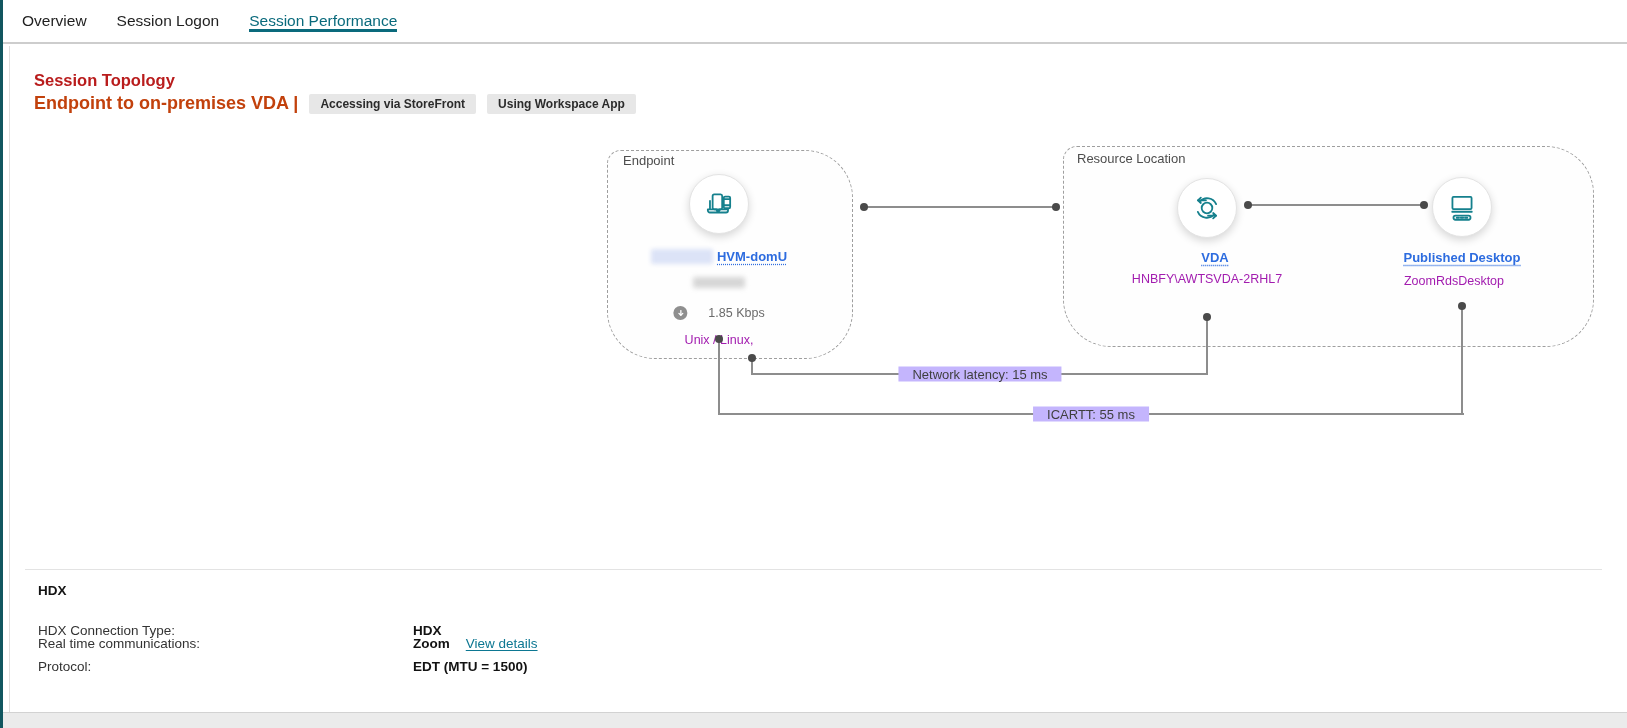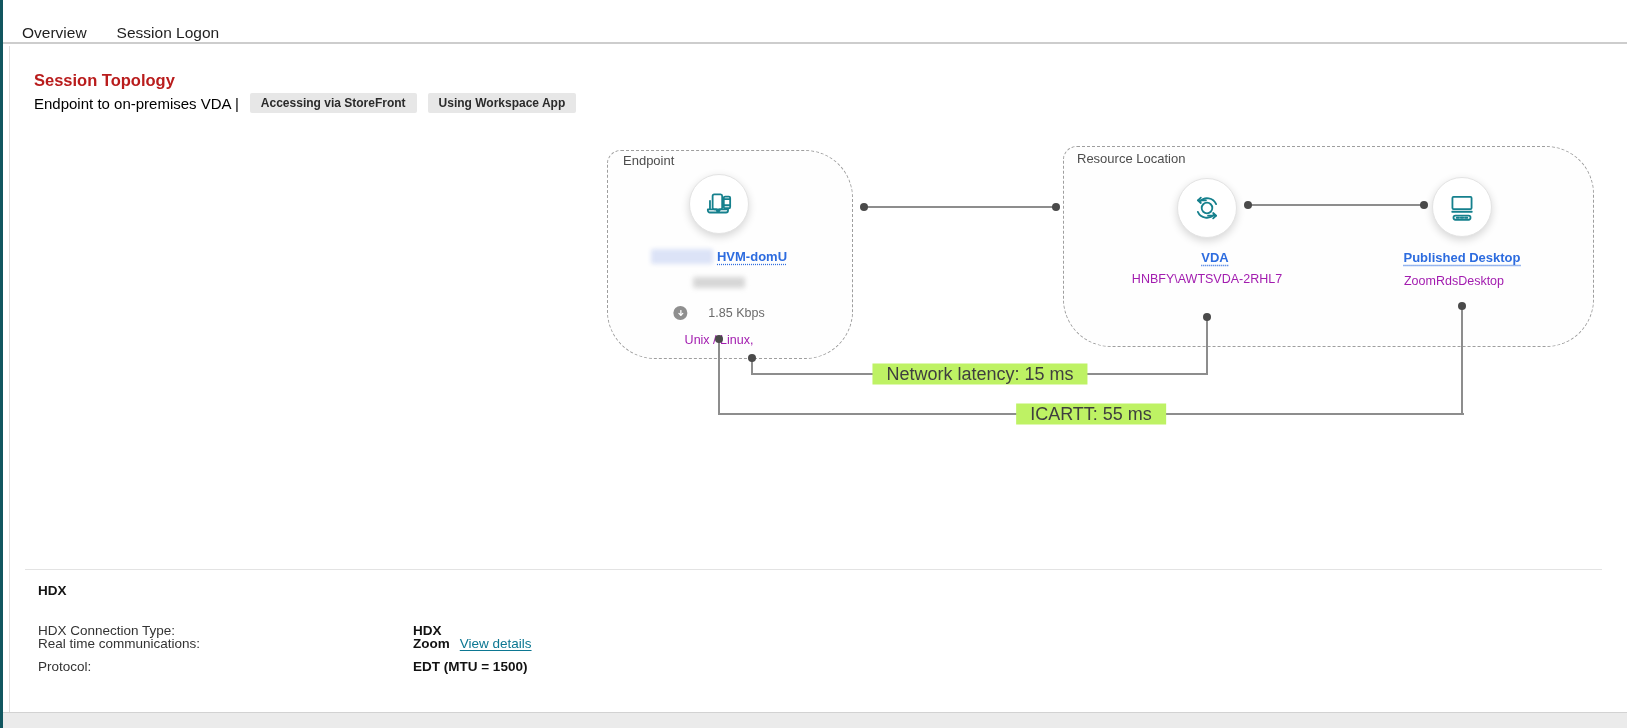--- a/index.html
+++ b/index.html
@@ -6,38 +6,38 @@
   body{
     width:1627px;height:728px;position:relative;overflow:hidden;
     background:#ffffff;
     font-family:"Liberation Sans", sans-serif;
     -webkit-font-smoothing:antialiased;
   }
   
   .accent-strip{position:absolute;left:0;top:0;width:3px;height:728px;background:#11565f;z-index:30;}
   .tabbar{
     position:absolute;left:0;top:0;width:1627px;height:44px;background:#fff;
-    border-bottom:2px solid #cdcdcd;display:flex;align-items:flex-end;
+    border-bottom:2px solid #cdcdcd;display:flex;align-items:center;
     padding-left:22px;box-sizing:border-box;z-index:20;
   }
   .tab{
     position:relative;display:flex;align-items:center;margin-right:30px;
     font-size:15.5px;color:#1f1f1f;cursor:pointer;white-space:nowrap;
   }
   .tab.active{color:#0a6a7c;font-weight:500;}
   .tab.active::after{
     content:"";position:absolute;left:0;right:0;bottom:-2px;height:3px;background:#0a6a7c;
   }
   .card-left-border{position:absolute;left:9px;top:46px;width:1px;height:666px;background:#dedede;}
   .bottom-strip{position:absolute;left:0;top:712px;width:1627px;height:16px;background:#ebebeb;border-top:1px solid #d2d2d2;box-sizing:border-box;}
 
   
   .page-title{position:absolute;left:34px;top:71px;font-size:16.5px;font-weight:700;color:#b91c1c;}
   .subtitle-row{position:absolute;left:34px;top:93px;display:flex;align-items:center;gap:11px;}
-  .subtitle-text{font-size:15px;font-weight:400;color:#000000;}
+  .subtitle-text{font-size:18px;font-weight:700;color:#c2410c;}
   .badge{font-size:12px;font-weight:700;color:#2b2b2b;background:#e7e7e7;padding:3px 11px;border-radius:2px;white-space:nowrap;}
 
   
   .topo-box{
     position:absolute;border:1px dashed #9e9e9e;background:#fefefe;
     border-radius:14px 48px 48px 48px;box-sizing:border-box;
   }
   .box-endpoint{left:607px;top:150px;width:246px;height:209px;}
   .box-resource{left:1063px;top:146px;width:531px;height:201px;}
   .box-label{position:absolute;font-size:13px;color:#4d4d4d;}
@@ -59,43 +59,44 @@
   .kbps-row{position:absolute;left:719px;top:306px;transform:translateX(-50%);display:flex;align-items:center;gap:21px;}
   .kbps-row .txt{font-size:12.5px;color:#6b6b6b;white-space:nowrap;}
   .dl-badge{width:14px;height:14px;border-radius:50%;background:#8f8f8f;display:flex;align-items:center;justify-content:center;}
 
   
   .hline,.vline{position:absolute;background:#8d8d8d;}
   .hline{height:2px;}
   .vline{width:2px;}
   .dot{position:absolute;width:8px;height:8px;border-radius:50%;background:#4a4a4a;transform:translate(-50%,-50%);}
   .line-label{
-    position:absolute;transform:translate(-50%,-50%);background:#bef264;padding:0 14px;
-    font-size:18px;color:#3f3f3f;white-space:nowrap;z-index:6;
+    position:absolute;transform:translate(-50%,-50%);background:#c4b5fd;padding:0 14px;
+    font-size:13px;color:#3f3f3f;white-space:nowrap;z-index:6;
   }
 
   
   .hdx-divider{position:absolute;left:25px;top:569px;width:1577px;height:1px;background:#e3e3e3;}
   .hdx-heading{position:absolute;left:38px;top:583px;font-size:13.5px;font-weight:700;color:#141414;}
   .hdx-label{position:absolute;left:38px;font-size:13.5px;color:#333;}
   .hdx-value{position:absolute;left:413px;font-size:13.5px;font-weight:700;color:#121212;white-space:nowrap;}
   .row1{top:623px;} .row2{top:636px;} .row3{top:659px;}
-  .rtc-value{display:flex;align-items:baseline;gap:10px;}
+  .rtc-value{display:flex;align-items:baseline;gap:16px;}
   .teal-link{font-weight:400;color:#0c7792;text-decoration:underline;text-underline-offset:2px;cursor:pointer;font-size:13.5px;}
 
   svg{display:block;}
 </style>
 </head>
 <body>
 
 <div class="accent-strip"></div>
 
 <div class="tabbar">
   <div class="tab">Overview</div>
   <div class="tab">Session Logon</div>
+  <div class="tab active">Session Performance</div>
 </div>
 
 <div class="card-left-border"></div>
 <div class="bottom-strip"></div>
 
 <div class="page-title">Session Topology</div>
 <div class="subtitle-row">
   <span class="subtitle-text">Endpoint to on-premises VDA |</span>
   <span class="badge">Accessing via StoreFront</span>
   <span class="badge">Using Workspace App</span>

